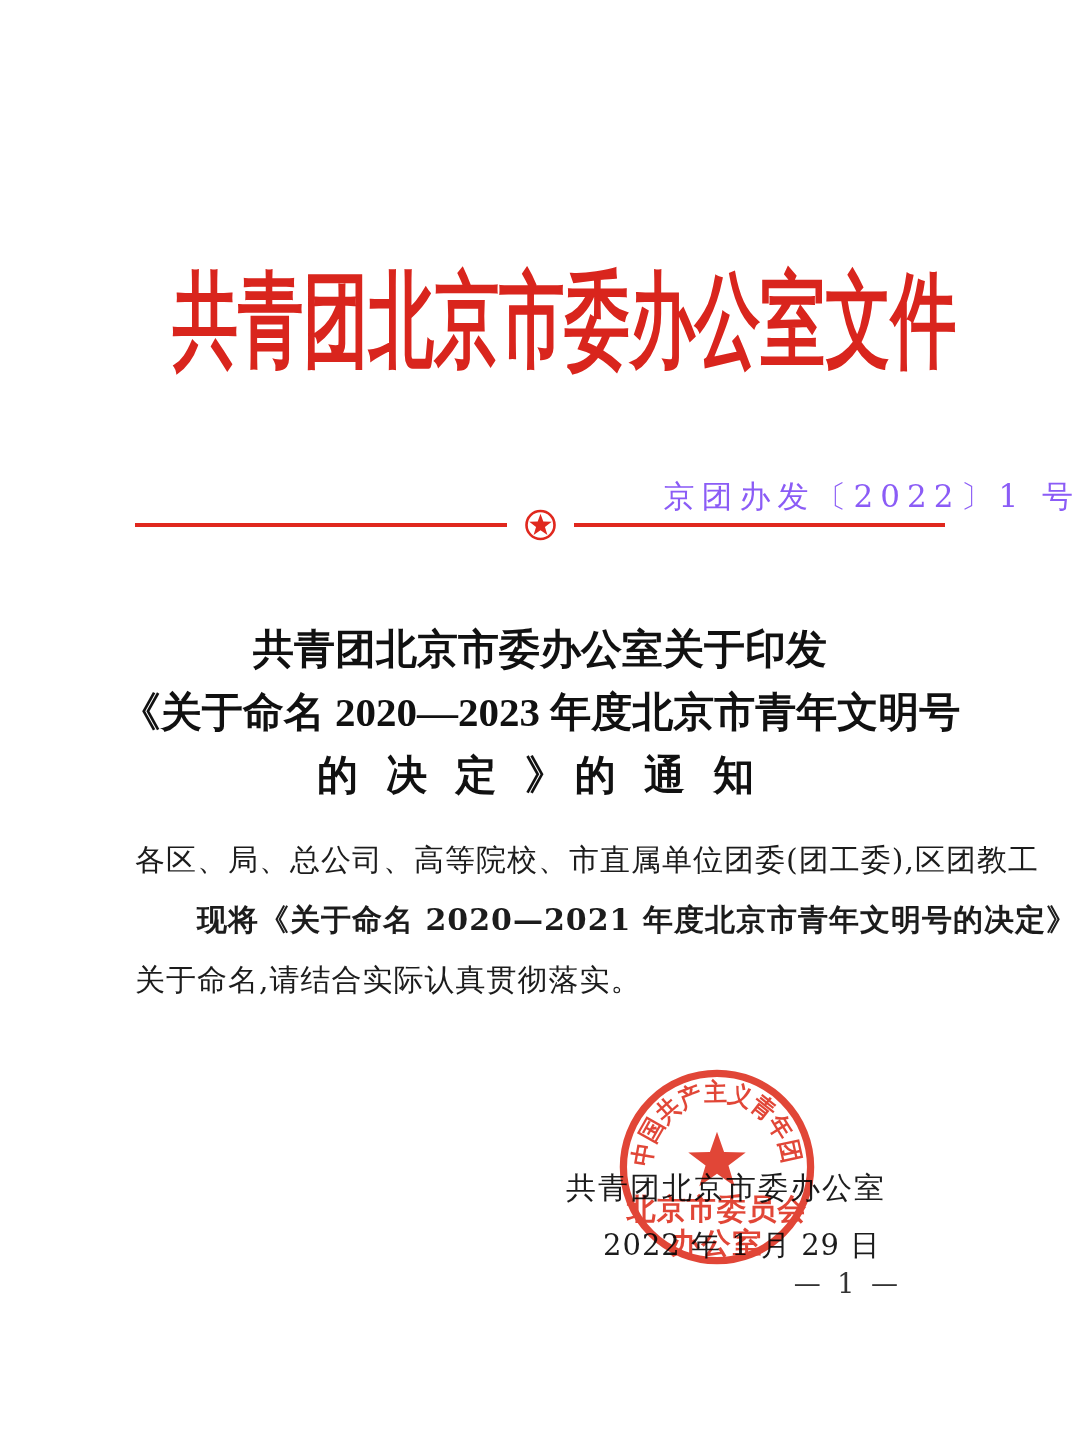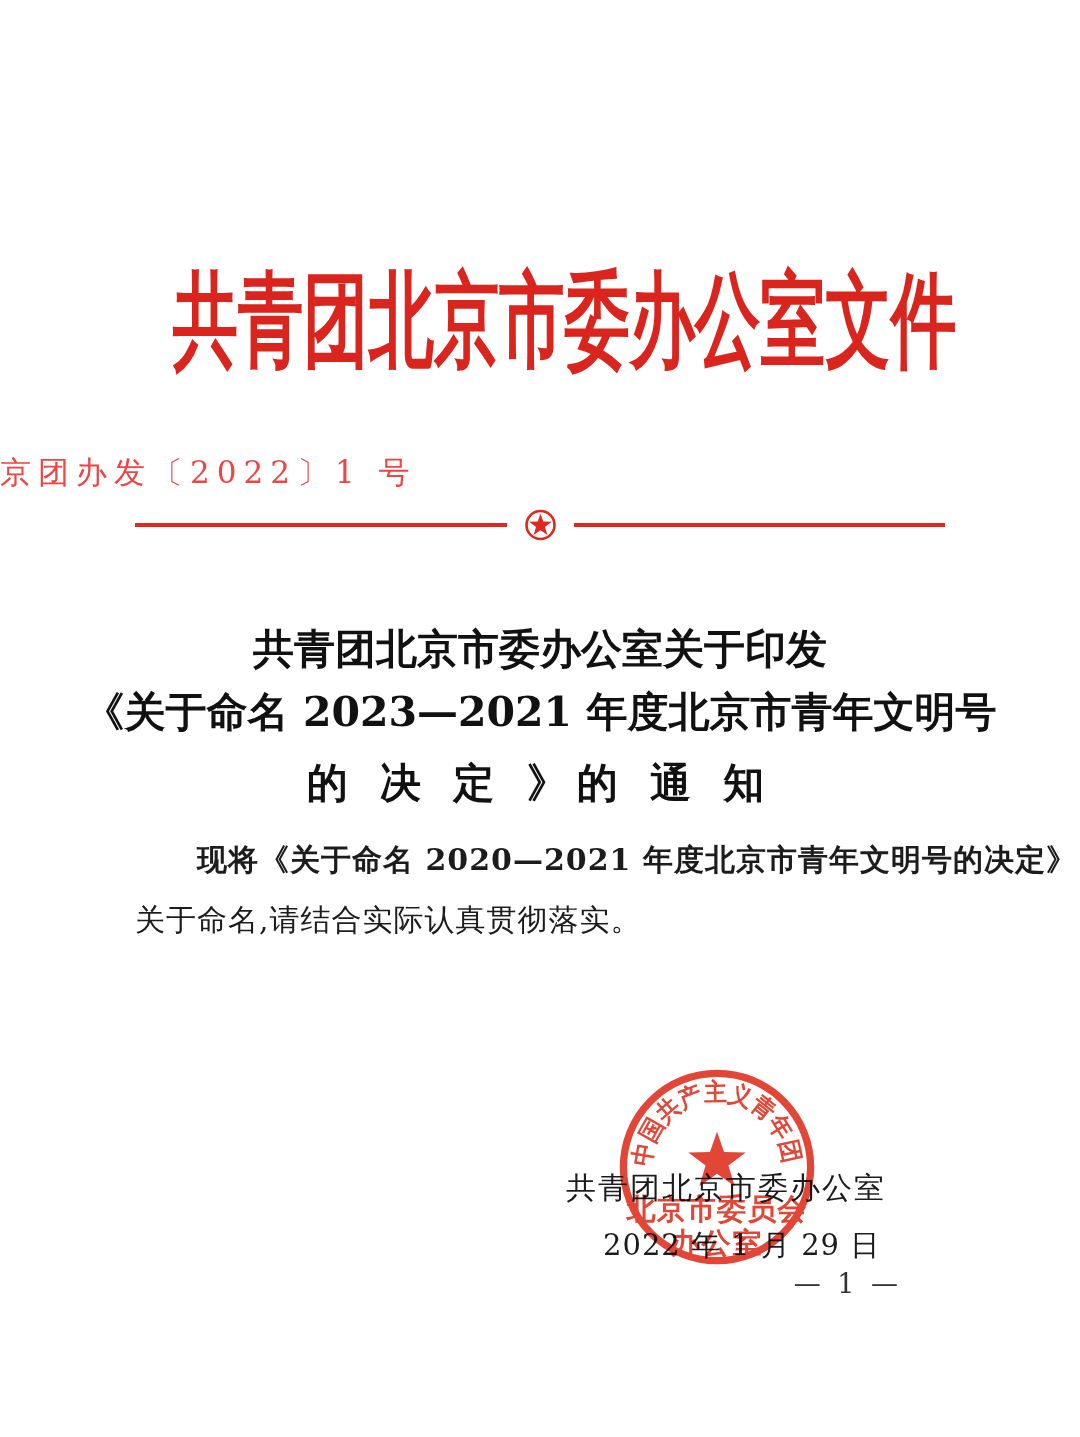--- a/index.html
+++ b/index.html
@@ -23,46 +23,46 @@
     text-align:center;
     font-size:96px;font-weight:bold;
     color:var(--header-red);
     white-space:nowrap;
     transform:scaleX(0.68) scaleY(1.08);
     transform-origin:50% 50%;
     letter-spacing:0px;
   }
   
   .doc-number{
-    position:absolute;top:452px;left:0;width:1080px;
-    text-align:left;
+    position:absolute;top:476px;left:0;width:1080px;
+    text-align:right;
     font-size:31px;
     letter-spacing:7px;
-    color:#ef4444;
+    color:#8b5cf6;
   }
   
   .red-rule{
     position:absolute;top:503px;left:135px;width:810px;height:44px;
     display:flex;align-items:center;column-gap:16px;
   }
   .red-rule .bar{flex:1;height:4px;background:var(--rule-red);}
   .rule-star{width:35px;height:40px;flex:0 0 auto;}
   .rule-star circle{fill:none;stroke:var(--rule-red);stroke-width:3;}
   .rule-star polygon{fill:var(--rule-red);}
   
   .doc-title{
     position:absolute;top:618px;left:60px;width:960px;
     text-align:center;
     font-weight:bold;
     font-size:41px;
     line-height:63px;
     color:#111;
   }
-  .doc-title .t-line{white-space:nowrap;}
-  .doc-title .t-line.spread{letter-spacing:9px;margin-top:8px;}
+  .doc-title .t-line{white-space:nowrap;font-family:Liberation Serif, serif;}
+  .doc-title .t-line.spread{letter-spacing:9px;}
   
   .body-text{
     position:absolute;top:830px;left:135px;width:810px;
     font-size:30px;
     line-height:60px;
     letter-spacing:1px;
     color:var(--text-black);
   }
   .body-text .b-line{white-space:nowrap;height:60px;}
   .body-text .b-line.indent{padding-left:62px;font-weight:bold;}
@@ -113,25 +113,26 @@
     <div class="bar"></div>
     <svg class="rule-star" viewBox="0 0 40 40" aria-hidden="true">
       <circle cx="20" cy="20" r="16"></circle>
       <polygon points="20,7 23.2,16.1 32.8,16.3 25.1,22.2 27.9,31.4 20,25.9 12.1,31.4 14.9,22.2 7.2,16.3 16.8,16.1"></polygon>
     </svg>
     <div class="bar"></div>
   </div>
 
   <div class="doc-title">
     <div class="t-line">共青团北京市委办公室关于印发</div>
-    <div class="t-line">《关于命名 2023—2021 年度北京市青年文明号</div>
+    <div class="t-line">《关于命名 2020—2023 年度北京市青年文明号</div>
     <div class="t-line spread">的 决 定 》的 通 知</div>
   </div>
 
   <div class="body-text">
+    <div class="b-line">各区、局、总公司、高等院校、市直属单位团委(团工委),区团教工</div>
     <div class="b-line indent">现将《关于命名 2020—2021 年度北京市青年文明号的决定》</div>
     <div class="b-line">关于命名,请结合实际认真贯彻落实。</div>
   </div>
 
   <div class="signature-org">共青团北京市委办公室</div>
   <div class="signature-date">2022 年 1 月 29 日</div>
 
   <svg class="seal" viewBox="0 0 200 200" aria-hidden="true">
     <defs>
       <path id="sealArc" d="M 36 100 A 64 64 0 0 1 164 100" fill="none"></path>

